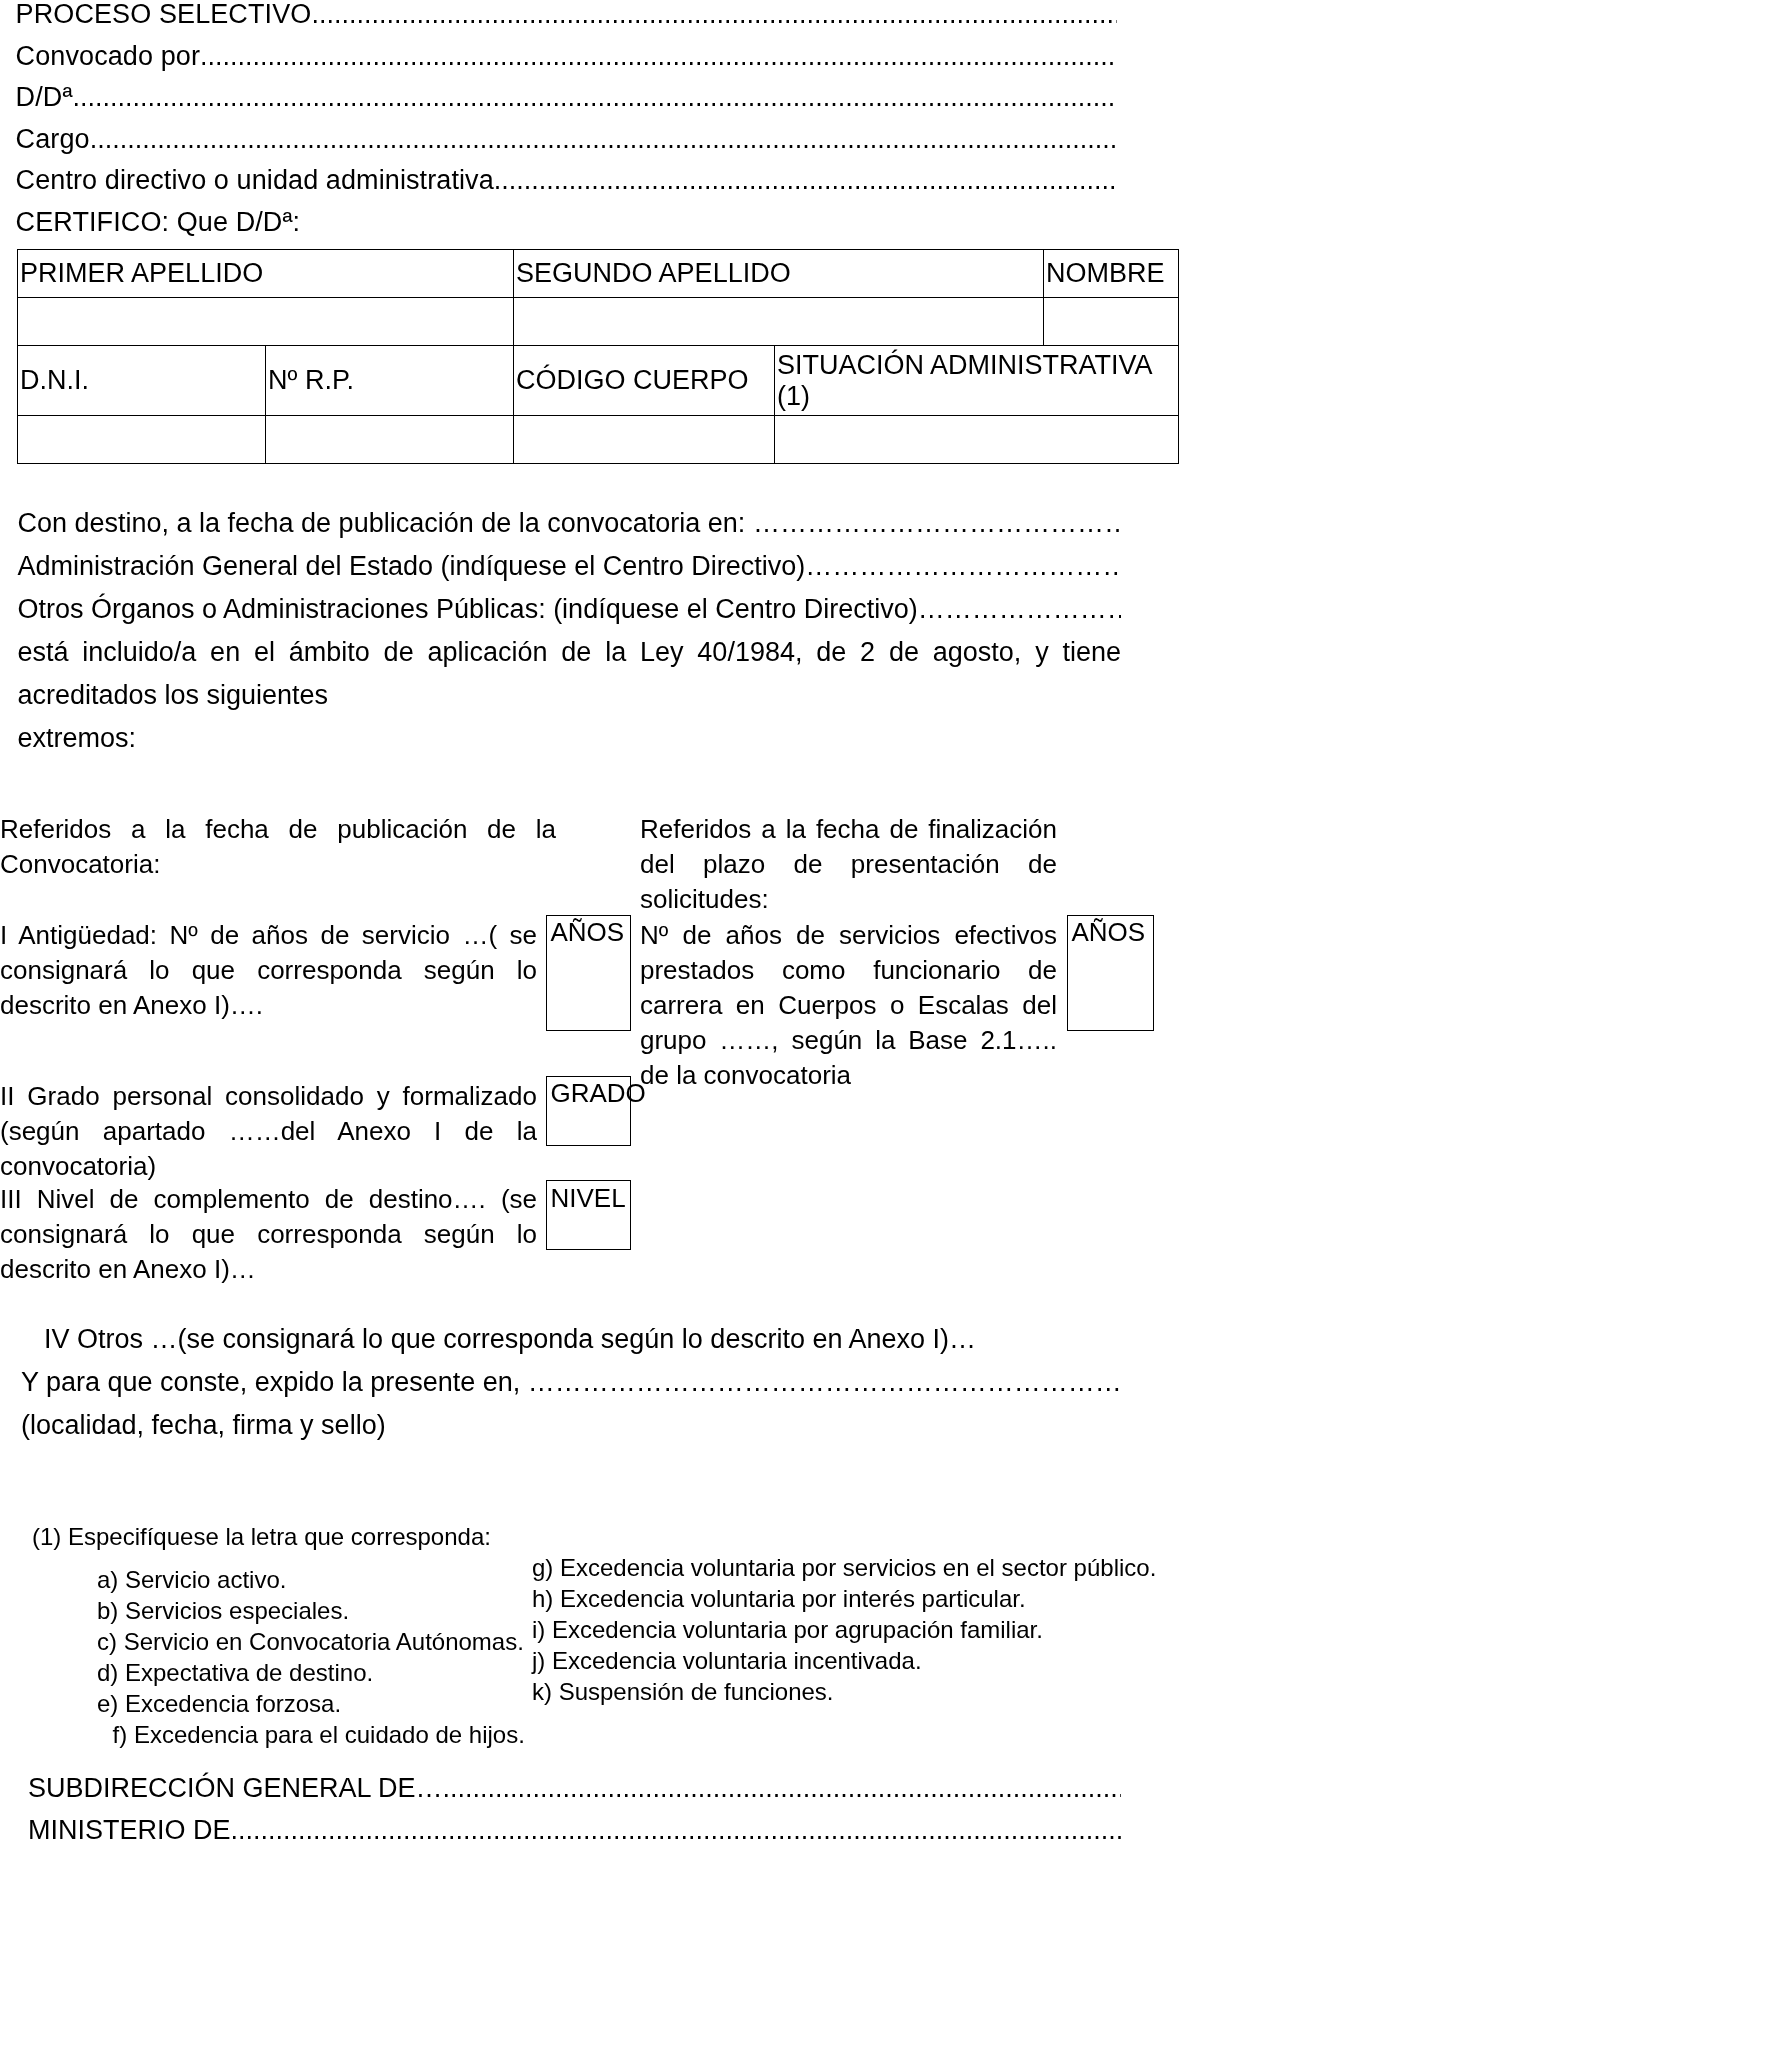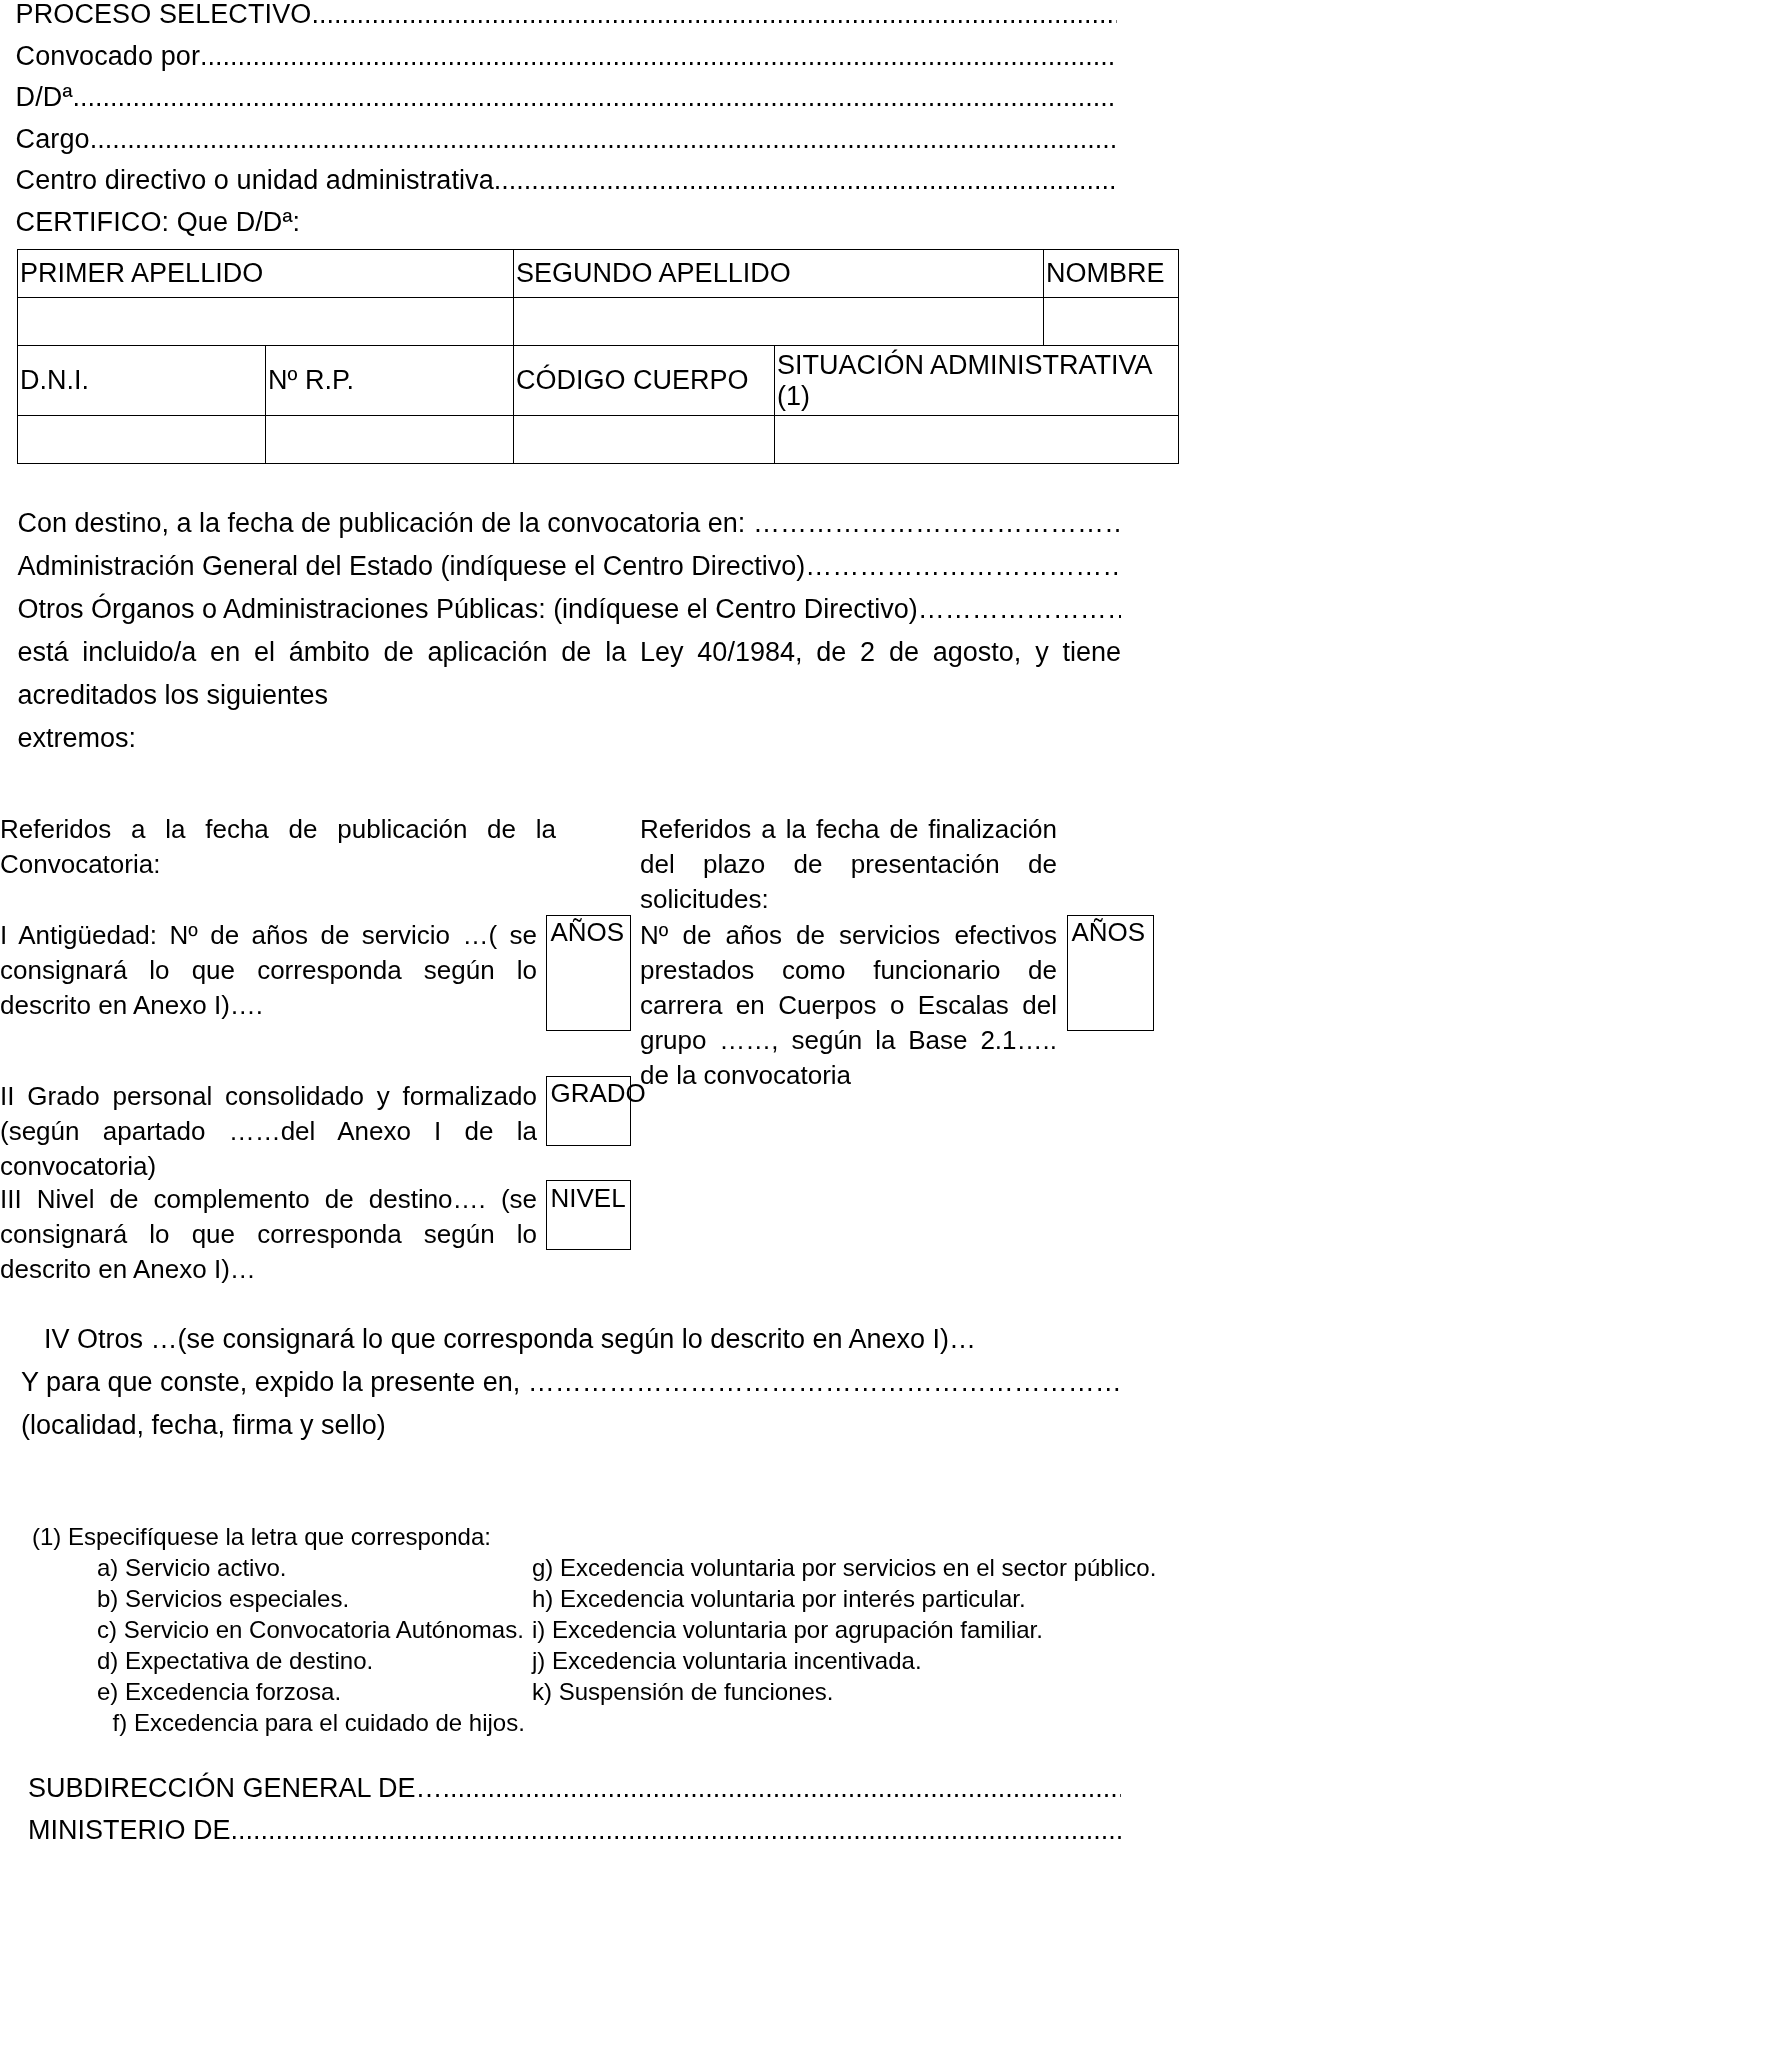--- a/index.html
+++ b/index.html
@@ -119,21 +119,21 @@
   
   .notes-title {
     font-size: 24px;
     padding-left: 32px;
     line-height: 31px;
   }
   .notes-wrap { position: relative; width: 1165px; }
   .notes-col-a {
     position: absolute;
     left: 97px;
-    top: 0;
+    top: 12px;
     font-size: 24px;
     line-height: 31px;
   }
   .notes-col-b {
     position: absolute;
     left: 532px;
     top: 0;
     font-size: 24px;
     line-height: 31px;
   }

